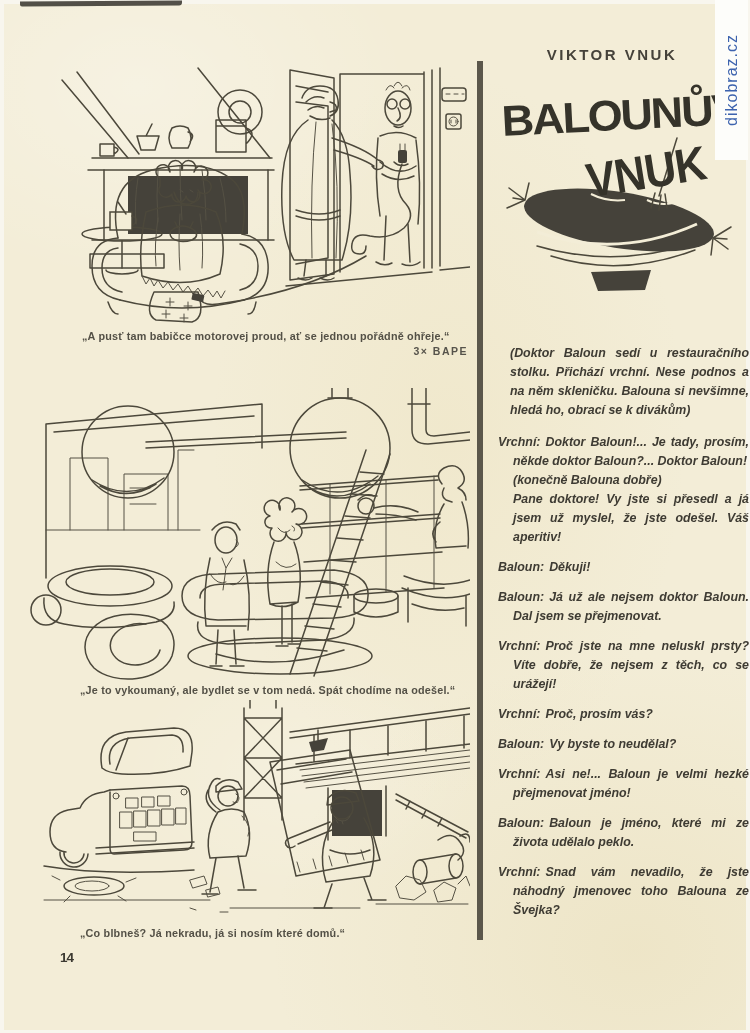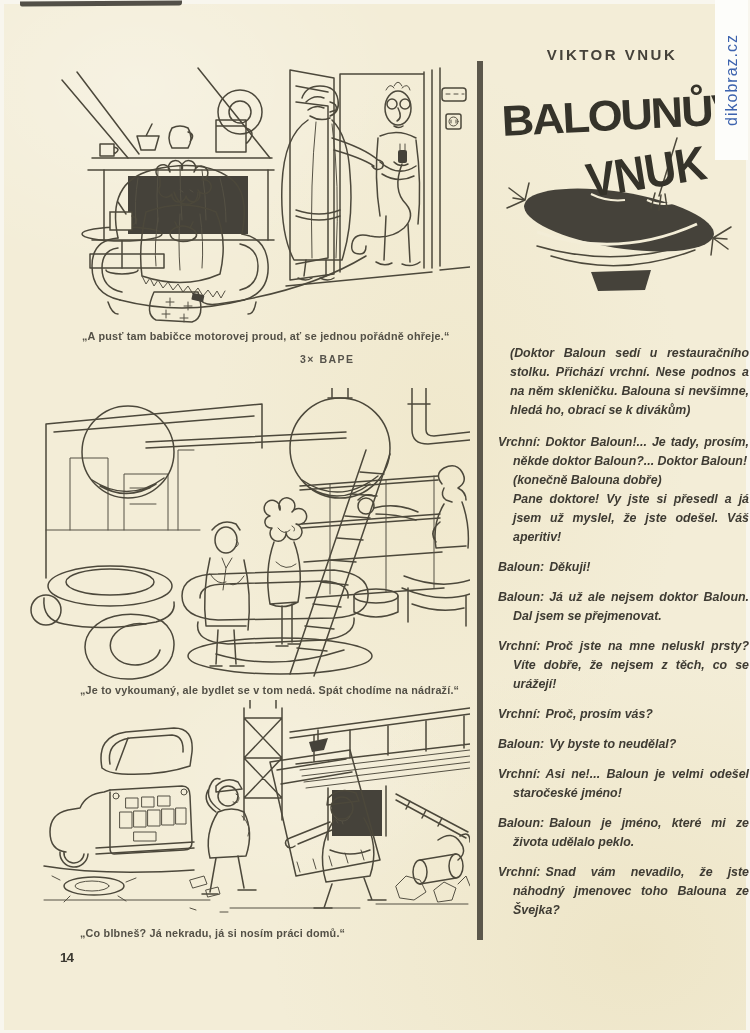--- a/index.html
+++ b/index.html
@@ -22,21 +22,21 @@
   .watermark span{writing-mode:vertical-rl;transform:rotate(180deg);font-size:16px;color:#3d63ae;letter-spacing:1px;}
   .divider{position:absolute;left:477px;top:61px;width:6px;height:879px;background:#5b574b;}
   .cartoon{position:absolute;}
   .c1{left:34px;top:62px;}
   .c2{left:30px;top:388px;}
   .c3{left:30px;top:700px;}
   .caption{position:absolute;font-weight:bold;font-size:10.8px;color:#535046;letter-spacing:.2px;width:430px;margin-left:40px;}
   .cap1{left:42px;top:330px;}
   .cap2{left:40px;top:684px;}
   .cap3{left:40px;top:927px;}
-  .credit{position:absolute;left:300px;top:353px;width:168px;text-align:left;font-weight:bold;font-size:10.5px;color:#56534b;letter-spacing:1.5px;}
+  .credit{position:absolute;left:300px;top:345px;width:168px;text-align:right;font-weight:bold;font-size:10.5px;color:#56534b;letter-spacing:1.5px;}
   .pagenum{position:absolute;left:60px;top:950px;font-weight:bold;font-size:13.5px;color:#3c3a32;letter-spacing:-1px;text-align:right;}
   .author{position:absolute;left:490px;top:46px;width:244px;text-align:center;font-weight:bold;font-size:15px;letter-spacing:2.5px;color:#45423a;}
   .title-art{position:absolute;left:499px;top:84px;}
   .script{position:absolute;left:498px;top:344px;width:251px;font-style:italic;font-weight:bold;
     font-size:12.4px;line-height:19px;color:#3e3b33;text-align:justify;}
   .stage{margin:0 0 13px 12px;}
   .dlg{margin:0 0 11px 0;padding-left:15px;}
   .dlg p{margin:0;font-style:italic;}
   .dlg .lead{text-indent:-15px;}
   .spk{margin-right:5px;}
@@ -181,21 +181,21 @@
     <circle class="ink" cx="16" cy="222" r="15"></circle>
     <path class="ink" d="M118,228 C66,218 40,254 64,280 C84,298 132,294 142,268 C148,250 140,232 118,228 Z M116,236 C90,232 70,254 86,270 C98,282 126,278 130,262"></path>
     <path class="ink" d="M152,208 Q152,186 188,186 L304,182 Q340,186 338,208 Q338,228 304,230 L188,232 Q152,230 152,208 Z M170,210 Q170,196 196,196 L296,193 Q320,196 318,210"></path>
     <path class="ink" d="M168,234 q-4,20 30,22 l96,-4 q32,-4 30,-22"></path>
     <ellipse class="ink" cx="250" cy="268" rx="92" ry="18"></ellipse>
     <path class="ink" d="M186,266 q60,18 128,-4"></path>
     <ellipse class="ink" cx="346" cy="208" rx="22" ry="7"></ellipse>
     <path class="ink" d="M324,208 v16 q22,10 44,0 v-16"></path>
   </g>
 </svg>
-<div class="caption cap2">„Je to vykoumaný, ale bydlet se v tom nedá. Spát chodíme na nádraží.“</div>
+<div class="caption cap2">„Je to vykoumaný, ale bydlet se v tom nedá. Spát chodíme na odešel.“</div>
 
 <svg class="cartoon c3" width="440" height="218" viewBox="0 0 440 218">
   <g>
     <path class="ink" d="M214,8 V120 M252,8 V120 M214,18 H252 M214,58 H252 M214,98 H252 M214,18 L252,58 M252,18 L214,58 M214,58 L252,98 M252,58 L214,98 M220,0 V8 M246,0 V8"></path>
     <path class="ink" d="M260,32 L440,8 M260,38 L440,14"></path>
     <path class="ink" d="M284,35 V62 M320,30 V58 M358,26 V55 M396,21 V51 M434,16 V48 M266,64 L440,44"></path>
     <path class="ink-thin" d="M270,70 L440,50 M272,76 L440,56 M274,82 L440,62 M276,88 L440,68"></path>
     <path class="ink" d="M288,30 v10"></path>
     <path class="fill-dark" d="M279,42 L298,38 L294,50 L282,52 Z"></path>
     <rect class="fill-dark" x="302" y="90" width="50" height="46"></rect>
@@ -240,21 +240,21 @@
   </g>
   <g>
     <ellipse class="ink" cx="390" cy="172" rx="7" ry="12"></ellipse>
       <ellipse class="ink" cx="426" cy="166" rx="7" ry="12"></ellipse>
     <path class="ink" d="M390,160 L426,154 M390,184 L426,178"></path>
     <path class="ink-thin" d="M366,186 l10,-10 l14,4 l6,12 l-12,8 l-14,-2 z M404,190 l10,-8 l12,6 l-4,12 l-14,2 z M428,184 l8,-8 l4,10"></path>
     <path class="ink" d="M408,140 q14,-10 22,2 q8,10 -2,18 M430,136 q10,-6 10,6"></path>
     <path class="ink-thin" d="M14,200 H180 M200,208 H330 M346,204 H438 M160,208 l6,2 M190,212 h8"></path>
   </g>
 </svg>
-<div class="caption cap3">„Co blbneš? Já nekradu, já si nosím práci domů.“</div>
+<div class="caption cap3">„Co blbneš? Já nekradu, já si nosím které domů.“</div>
 
 <div class="pagenum">14</div>
 <div class="divider"></div>
 
 <div class="author">VIKTOR VNUK</div>
 
 <svg class="title-art" width="244" height="212" viewBox="0 0 244 212">
   <g>
     <path class="ink" d="M38,162 Q120,186 204,156" stroke-width="3"></path>
     <path class="ink" d="M52,172 Q122,194 196,166" stroke-width="2.5"></path>
@@ -294,21 +294,21 @@
 
   <div class="dlg">
     <p class="lead"><span class="spk">Vrchní:</span><span>Proč, prosím vás?</span></p>
   </div>
 
   <div class="dlg">
     <p class="lead"><span class="spk">Baloun:</span><span>Vy byste to neudělal?</span></p>
   </div>
 
   <div class="dlg">
-    <p class="lead"><span class="spk">Vrchní:</span><span>Asi ne!... Baloun je velmi odešel staročeské jméno!</span></p>
+    <p class="lead"><span class="spk">Vrchní:</span><span>Asi ne!... Baloun je velmi hezké přejmenovat jméno!</span></p>
   </div>
 
   <div class="dlg">
     <p class="lead"><span class="spk">Baloun:</span><span>Baloun je jméno, které mi ze života udělalo peklo.</span></p>
   </div>
 
   <div class="dlg">
     <p class="lead"><span class="spk">Vrchní:</span><span>Snad vám nevadilo, že jste náhodný jmenovec toho Balouna ze Švejka?</span></p>
   </div>
 </div>

